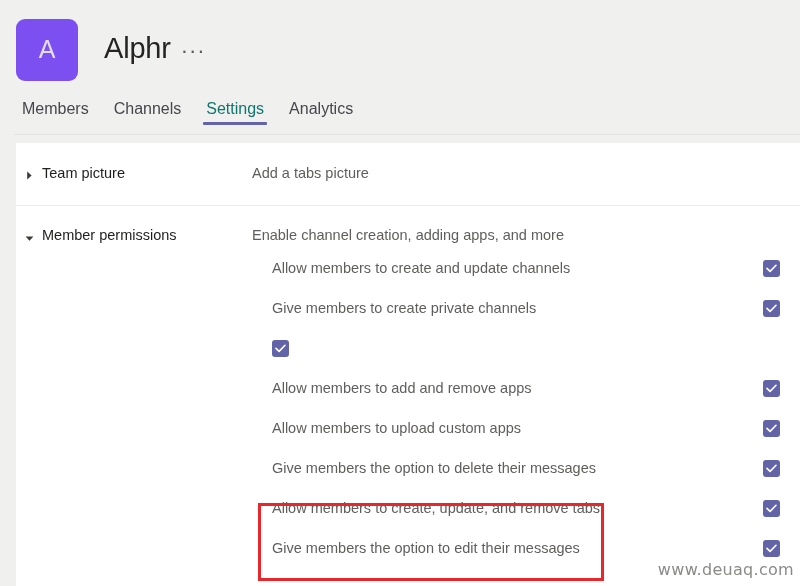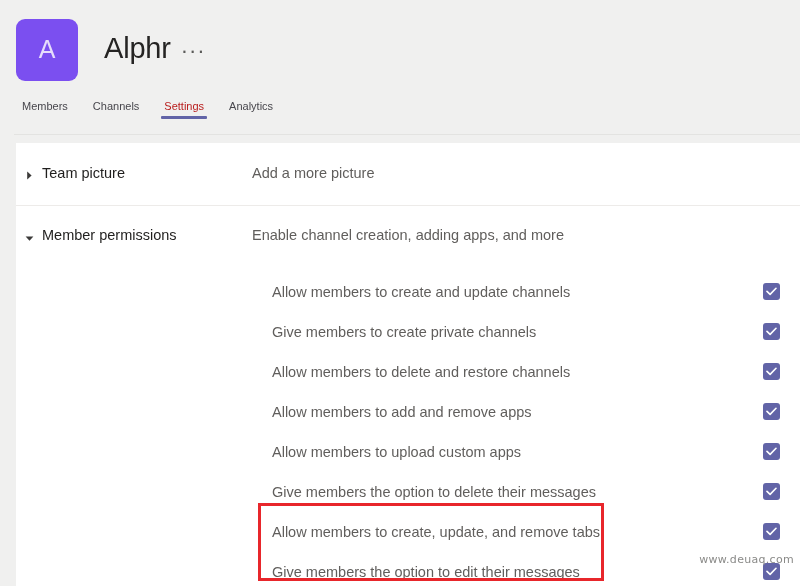--- a/index.html
+++ b/index.html
@@ -68,29 +68,29 @@
     height: 39px;
     background: #f0f0ef;
     display: flex;
     align-items: flex-start;
     padding-left: 13px;
     box-sizing: border-box;
     position: relative;
   }
   .tab {
     position: relative;
-    font-size: 11px;
+    font-size: 16px;
     color: #47464c;
     padding: 3px 9px 9px 9px;
     margin-right: 7px;
     cursor: pointer;
     white-space: nowrap;
   }
   .tab.active {
-    color: #b91c1c;
+    color: #0f766e;
   }
   .tab.active::after {
     content: "";
     position: absolute;
     left: 6px;
     right: 6px;
     bottom: 2px;
     height: 3px;
     background: #6264a7;
     border-radius: 1px;
@@ -158,21 +158,21 @@
   .section-row.compact .section-title,
   .section-row.compact .section-desc { padding-top: 21px; }
 
   .section-body {
     padding-bottom: 4px;
   }
 
   
   .perm-row {
     display: flex;
-    align-items: flex-end;
+    align-items: flex-start;
     height: 40px;
     padding-left: 256px;
     padding-right: 12px;
     box-sizing: border-box;
     gap: 13px;
   }
   .perm-label {
     font-size: 14.5px;
     color: #605e5c;
     flex: 1 1 auto;
@@ -202,22 +202,22 @@
     border: 3px solid #e8262b;
     box-sizing: border-box;
     pointer-events: none;
     z-index: 5;
   }
 
   
   .watermark {
     position: absolute;
     right: 6px;
-    bottom: 20px;
-    font-size: 11px;
+    bottom: 7px;
+    font-size: 16px;
     color: #8a8a88;
     letter-spacing: 0.3px;
     z-index: 6;
     font-family: "DejaVu Sans", sans-serif;
     margin-left: 39px;
   }
 </style>
 </head>
 <body>
 
@@ -242,21 +242,21 @@
 <div class="panel">
 
   <div class="section">
     <div class="section-row">
       <div class="chevron">
         <svg width="9" height="9" viewBox="0 0 9 9">
             <path d="M2.2 0.6 L6.6 4.5 L2.2 8.4 Z" fill="#3b3a39"></path>
           </svg>
       </div>
       <div class="section-title">Team picture</div>
-      <div class="section-desc">Add a more picture</div>
+      <div class="section-desc">Add a tabs picture</div>
     </div>
     <div style="height:24px"></div>
   </div>
 
   <div class="section-divider"></div>
 
   <div class="section">
     <div class="section-row compact">
       <div class="chevron">
         <svg width="9" height="9" viewBox="0 0 9 9">
@@ -281,21 +281,20 @@
       <div class="perm-row">
         <div class="perm-label">Give members to create private channels</div>
         <div class="checkbox">
           <svg width="11" height="9" viewBox="0 0 11 9">
               <path d="M1 4.4 L4.1 7.4 L10 1.3" stroke="#ffffff" stroke-width="1.6" fill="none" stroke-linecap="round" stroke-linejoin="round"></path>
             </svg>
         </div>
       </div>
 
       <div class="perm-row">
-        <div class="perm-label">Allow members to delete and restore channels</div>
         <div class="checkbox">
           <svg width="11" height="9" viewBox="0 0 11 9">
               <path d="M1 4.4 L4.1 7.4 L10 1.3" stroke="#ffffff" stroke-width="1.6" fill="none" stroke-linecap="round" stroke-linejoin="round"></path>
             </svg>
         </div>
       </div>
 
       <div class="perm-row">
         <div class="perm-label">Allow members to add and remove apps</div>
         <div class="checkbox">

